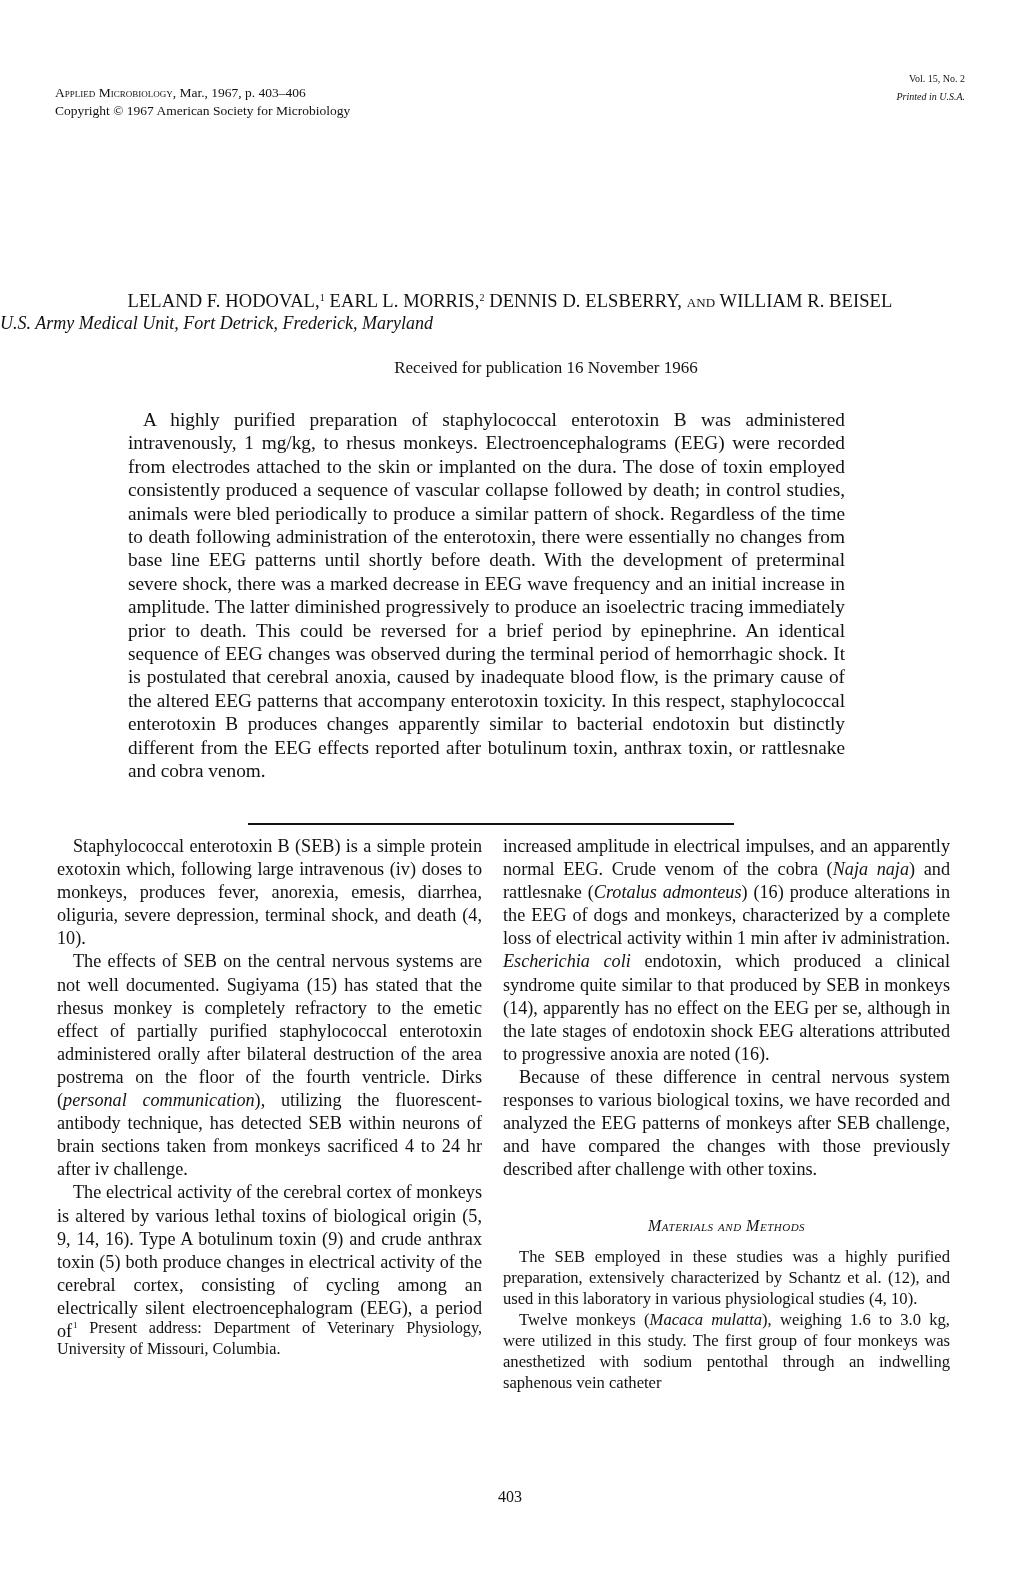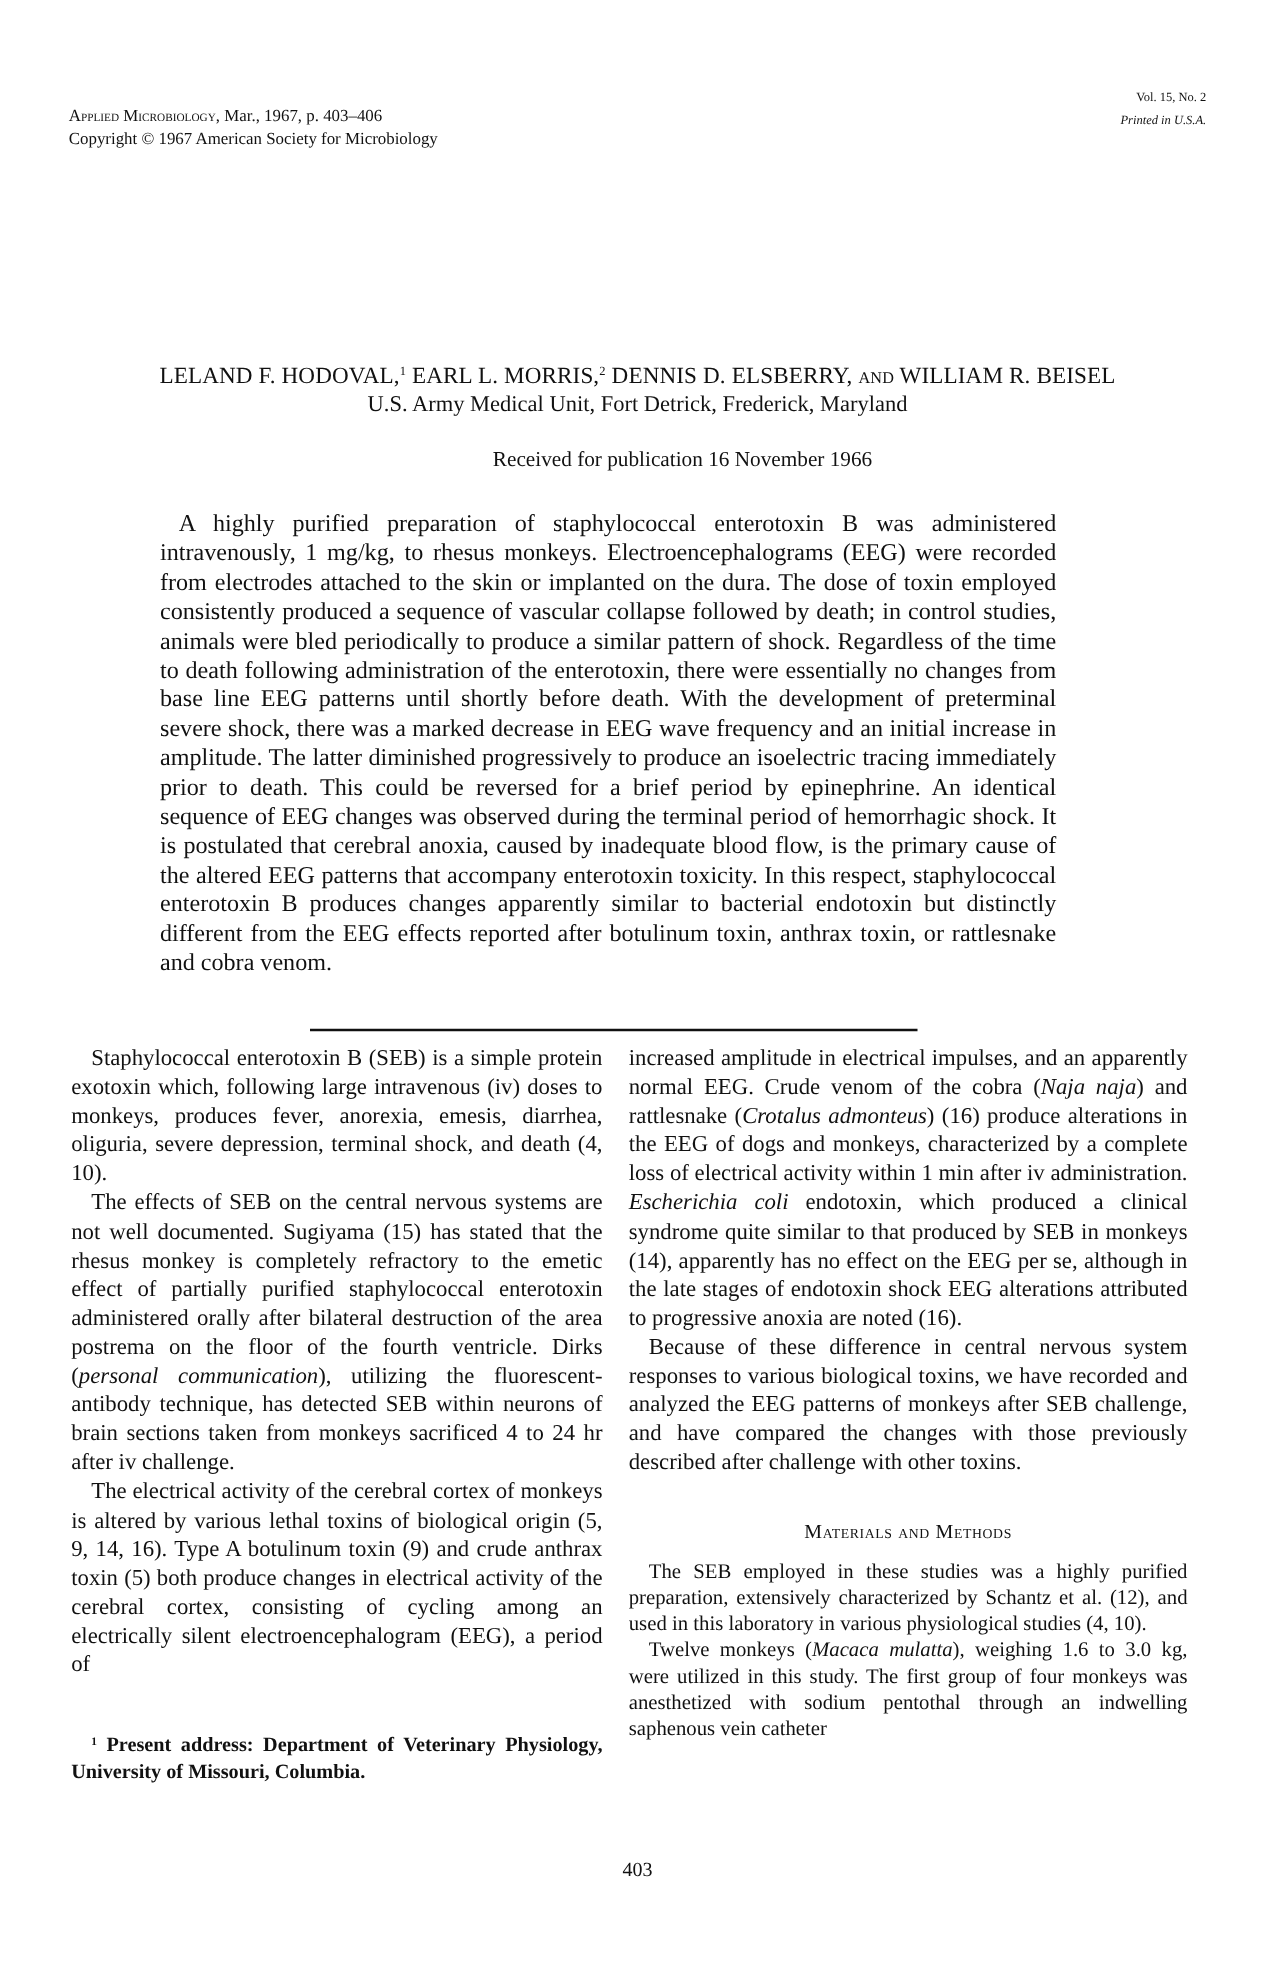--- a/index.html
+++ b/index.html
@@ -13,39 +13,39 @@
   .it { font-style: italic; }
   .title {
     position: absolute; left: 0; width: 1020px; top: 183px; text-align: center;
     font-size: 39px; line-height: 45px; letter-spacing: 0.2px;
   }
   .authors {
     position: absolute; left: 0; width: 1020px; top: 287px; text-align: center;
     font-size: 18.5px; line-height: 22px; letter-spacing: 0.1px;
   }
   .authors sup { font-size: 10px; vertical-align: 6px; }
-  .affil { position: absolute; left: 0; width: 1020px; top: 313px; text-align: center; font-size: 18px; }
+  .affil { position: absolute; left: 0; width: 1020px; top: 313px; font-size: 18px; font-style: italic; }
   .received { position: absolute; left: 0; width: 1020px; top: 358px; text-align: center; font-size: 17px; padding-left: 36px; }
   .abstract {
     position: absolute; left: 128px; width: 717px; top: 408px;
     font-size: 19.3px; line-height: 23.4px; text-align: justify; text-indent: 15px;
   }
   .divider { position: absolute; left: 248px; width: 486px; top: 823px; height: 2px; background: #111; }
   .col {
     position: absolute; top: 835px; width: 425px;
     font-size: 18.2px; line-height: 23.1px; text-align: justify;
   }
   .col-left { left: 57px; }
   .col-right { left: 503px; width: 447px; }
   .col p { margin: 0; text-indent: 16px; }
   .col p.noind { text-indent: 0; }
-  .footnotes { position: absolute; left: 57px; width: 425px; top: 1383px; font-size: 16.2px; line-height: 20.8px; text-align: justify; font-weight: bold; }
+  .footnotes { position: absolute; left: 57px; width: 425px; top: 1315px; font-size: 16.2px; line-height: 20.8px; text-align: justify; }
   .footnotes p { margin: 0; text-indent: 16px; }
   .footnotes sup { font-size: 9px; vertical-align: 5px; }
-  .section-head { text-align: center; font-size: 16px; margin: 33px 0 8px 0; font-variant: small-caps; letter-spacing: 0.5px; }
+  .section-head { text-align: center; font-size: 16px; margin: 33px 0 8px 0; font-variant: small-caps; letter-spacing: 0.5px; font-style: italic; }
   .col-right .methods p { font-size: 16.6px; line-height: 21px; }
   .page-num { position: absolute; left: 0; width: 1020px; top: 1488px; text-align: center; font-size: 16px; }
 </style>
 </head>
 <body>
 
 <div class="hdr-left">
   <div><span class="sc">Applied Microbiology</span><span>, Mar., 1967, p. 403–406</span></div>
   <div>Copyright © 1967   American Society for Microbiology</div>
 </div>

